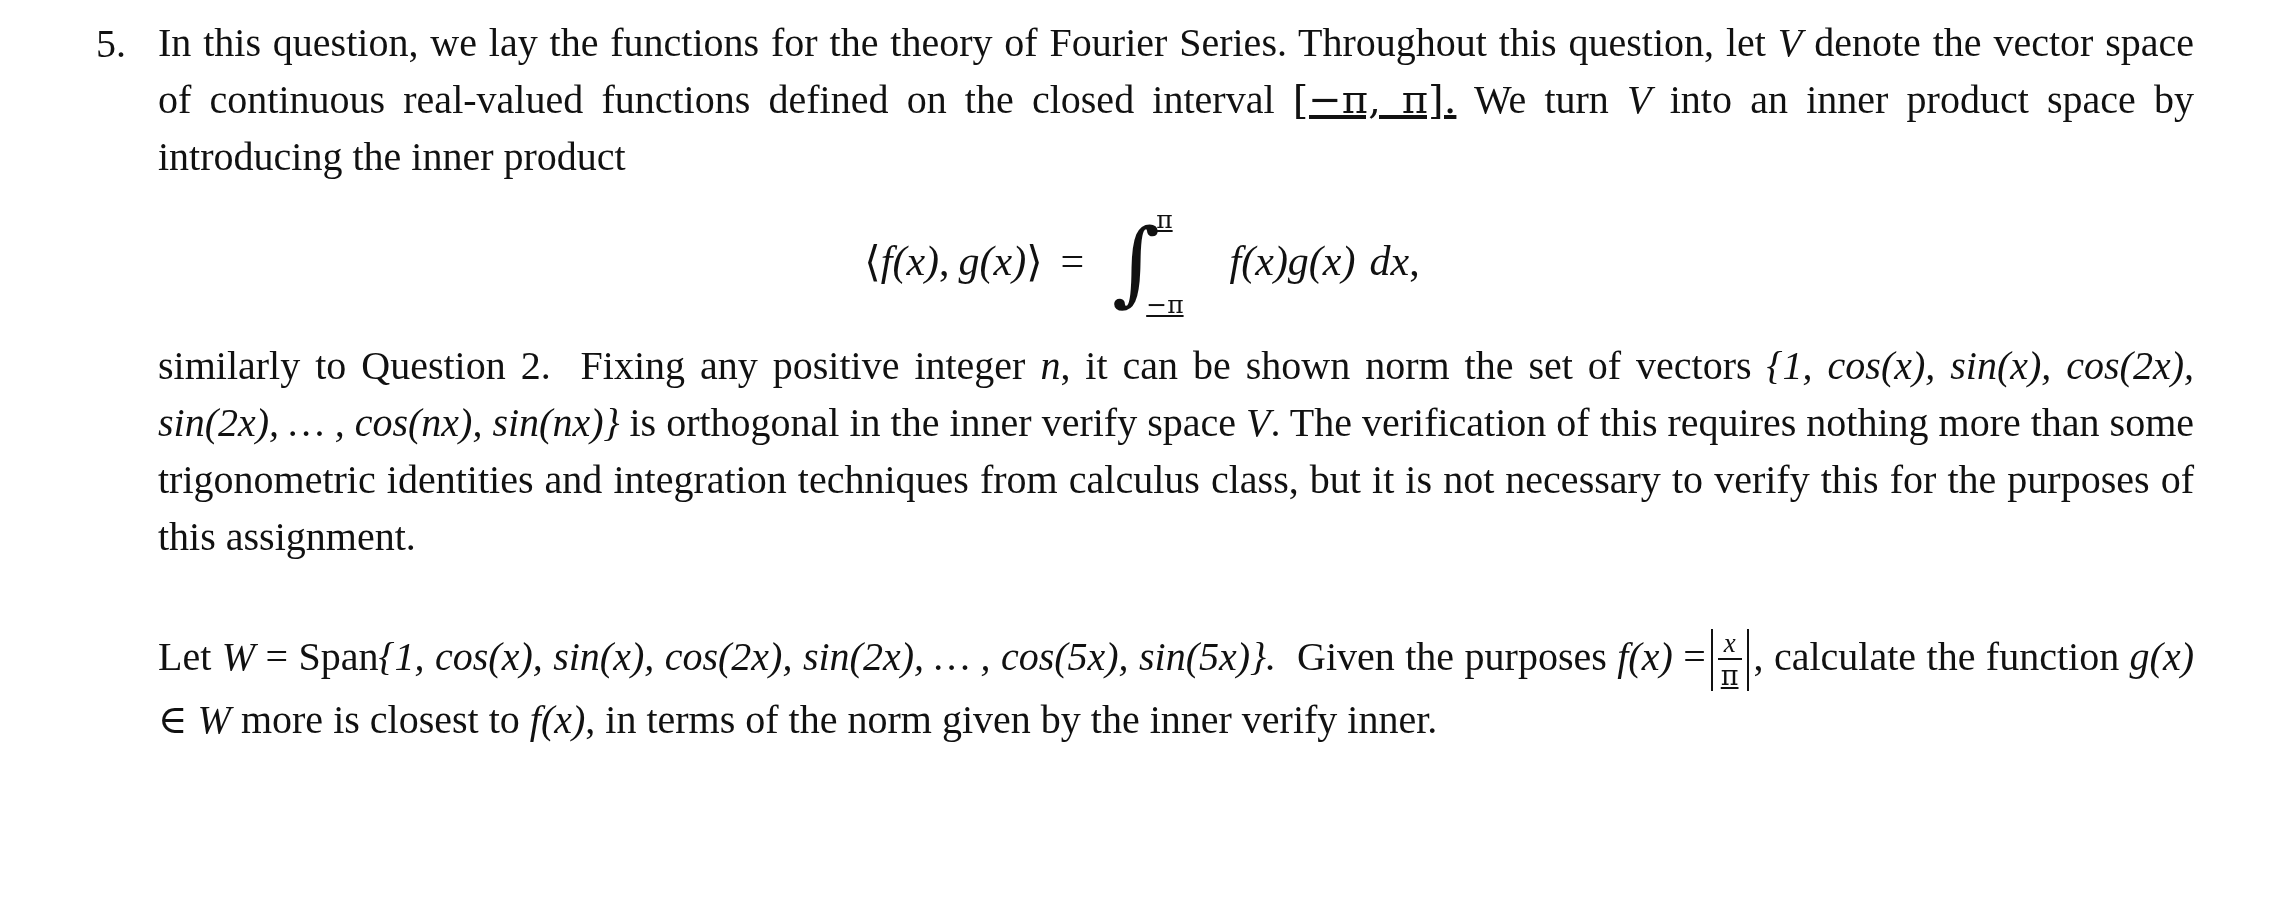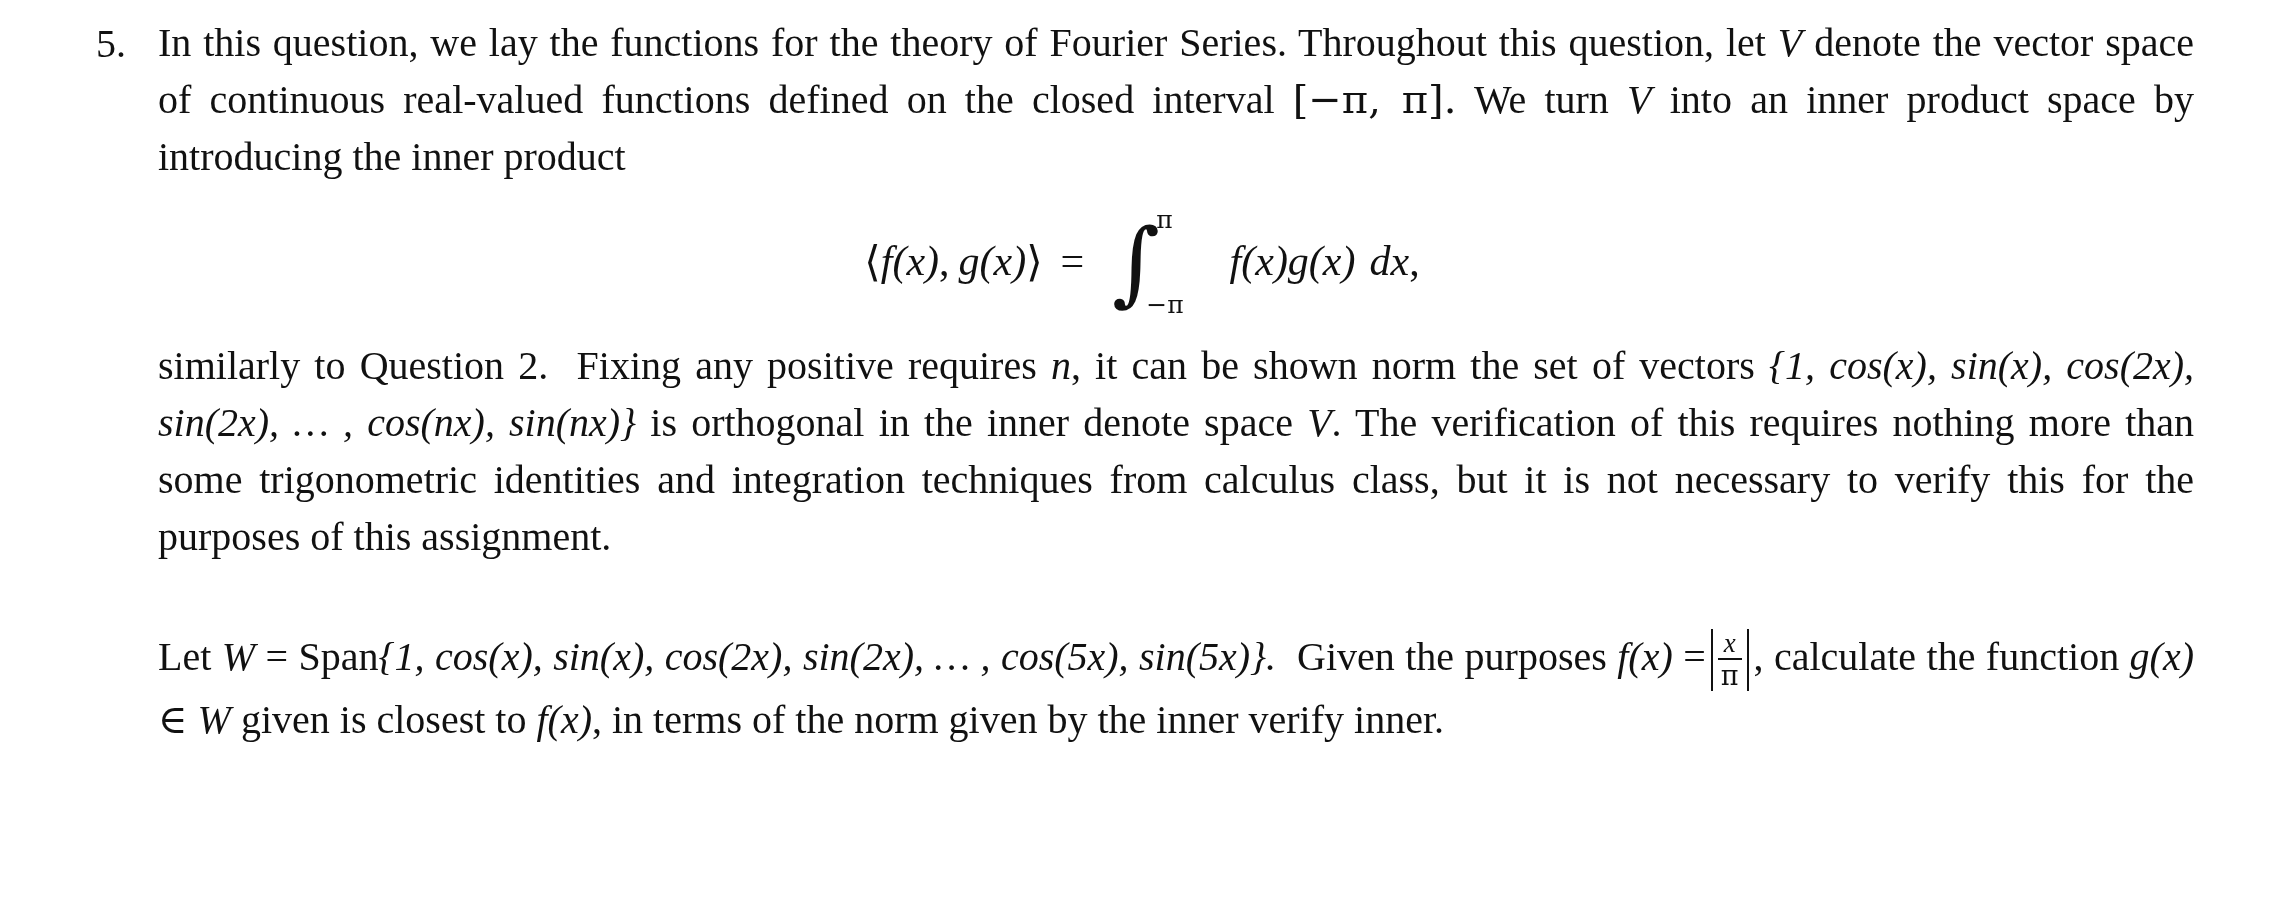--- a/index.html
+++ b/index.html
@@ -60,20 +60,21 @@
   .mi {            
     font-style: italic;
     font-family: "Liberation Serif", "DejaVu Serif", serif;
   }
   .mu {            
     font-style: normal;
   }
   .mgreek {
     font-style: normal;
     font-family: "DejaVu Serif", "Liberation Serif", serif;
+    text-decoration: underline;
   }
 
   
   .display-eq {
     display: flex;
     justify-content: center;
     align-items: center;
     margin: 0;
     height: 152px;
     font-size: 42px;
@@ -190,24 +191,24 @@
             </span>
           </span>
 
           <span class="eq-part mi int-body">f(x)g(x)</span>
           <span class="eq-part dx">dx</span>
           <span class="eq-part mu">,</span>
         </span>
       </div>
 
       <p class="para"><span>similarly to Question 2.</span>&nbsp;
-        <span>Fixing any positive requires</span>
+        <span>Fixing any positive integer</span>
         <span class="mi">n</span><span>, it can be shown norm the set of vectors</span>
         <span class="mi">{1, cos(x), sin(x), cos(2x), sin(2x), … , cos(nx), sin(nx)}</span>
-        <span>is orthogonal in the inner denote space</span>
+        <span>is orthogonal in the inner verify space</span>
         <span class="mi">V</span><span>.</span>
         <span>The verification of this requires nothing more than some trigonometric identities and integration techniques from calculus class, but it is not necessary to verify this for the purposes of this assignment.</span>
       </p>
 
       <div class="gap-after-p2"></div>
 
       <p class="para"><span>Let</span>
         <span class="mi">W</span>
         <span class="mu">=</span>
         <span class="mu">Span</span><span class="mi">{1, cos(x), sin(x), cos(2x), sin(2x), … , cos(5x), sin(5x)}.</span>&nbsp;
@@ -219,20 +220,20 @@
               <span class="num">x</span>
               <span class="bar"></span>
               <span class="den mgreek">π</span>
             </span>
             <span class="vbar"></span>
           </span><span class="mu">,</span>
         <span>calculate the function</span>
         <span class="mi">g(x)</span>
         <span class="mu">∈</span>
         <span class="mi">W</span>
-        <span>given is closest to</span>
+        <span>more is closest to</span>
         <span class="mi">f(x)</span><span>, in terms of the norm given by the inner verify</span>
         <span>inner.</span>
       </p>
 
     </div>
   </div>
 </div>
 
 </body></html>

